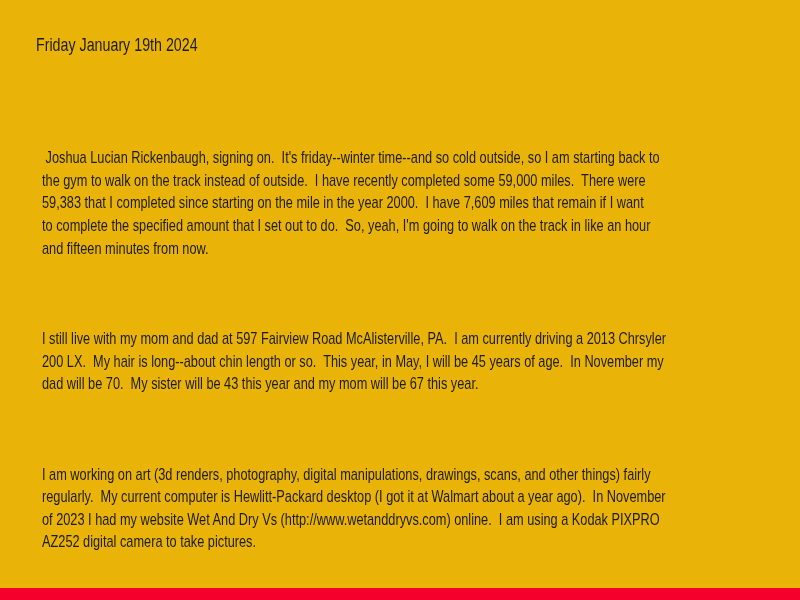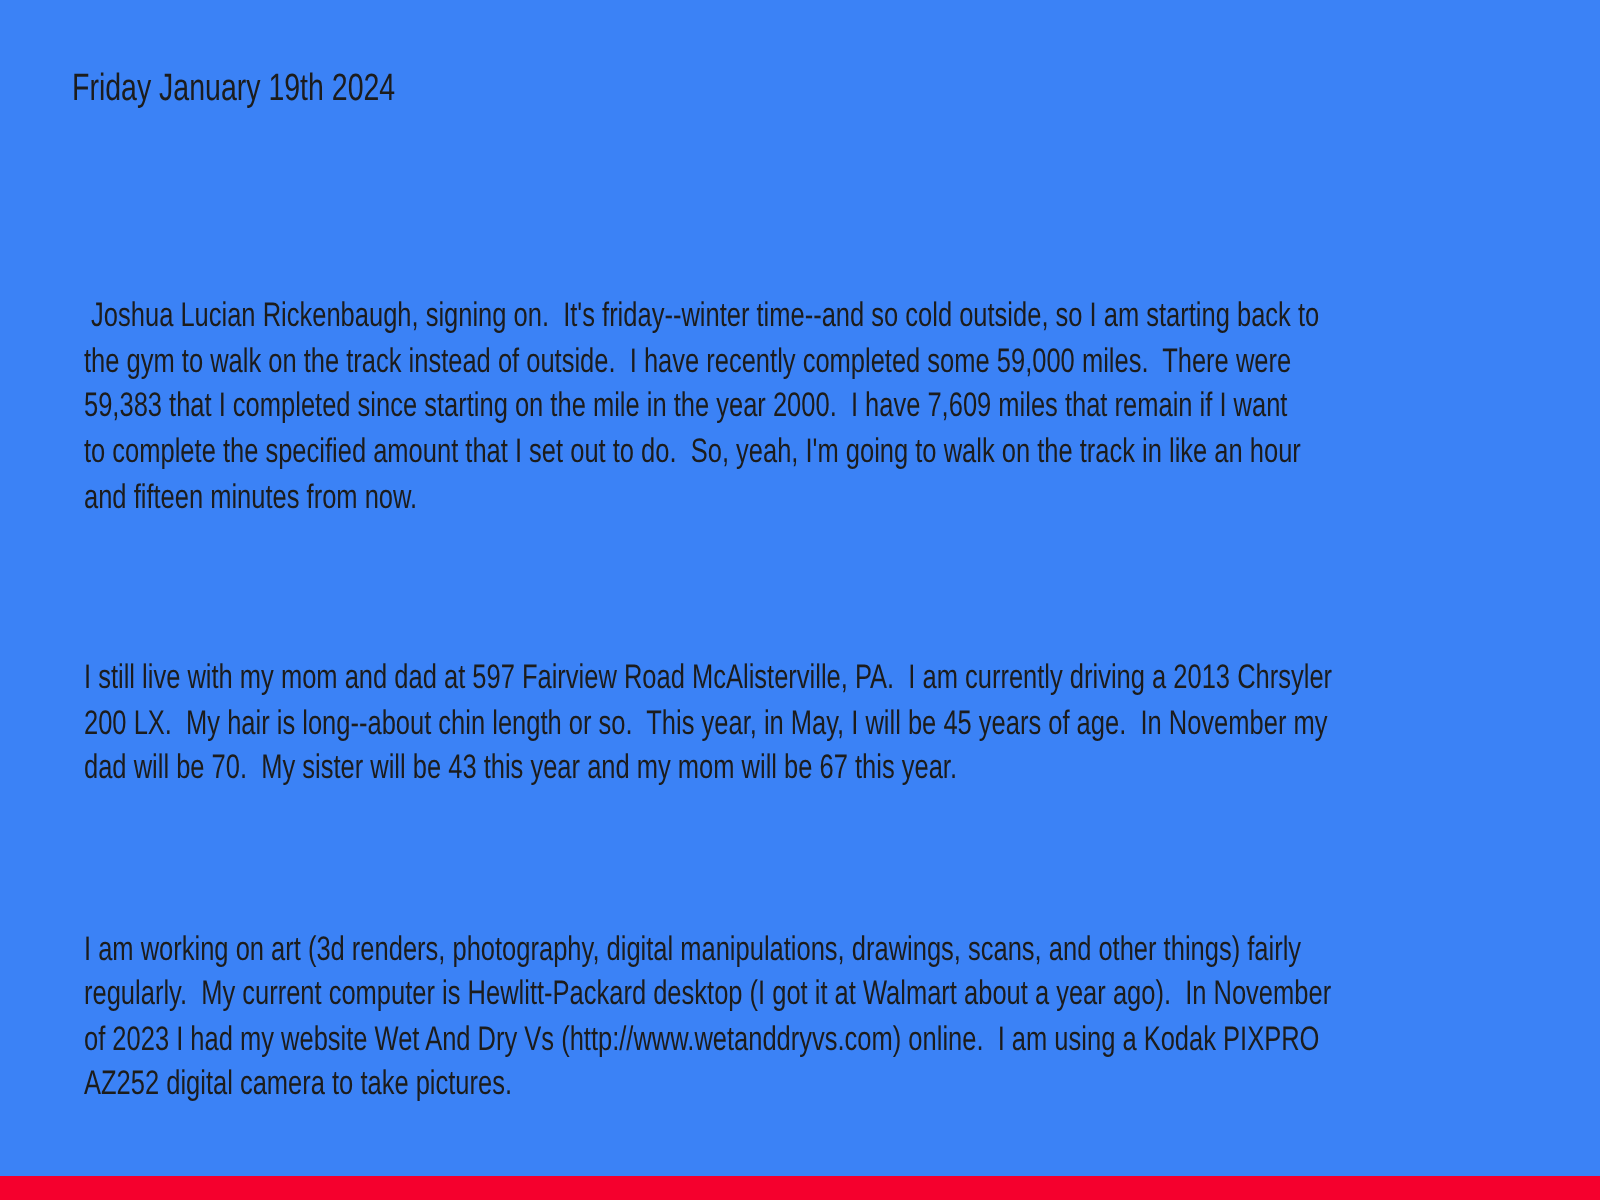--- a/index.html
+++ b/index.html
@@ -50,21 +50,21 @@
     position: absolute;
     left: 0;
     top: 588px;
     width: 800px;
     height: 12px;
   }
 </style>
 </head>
 <body>
 
-<div class="page" style="background-color: #3b82f6; color: rgb(28, 28, 28);">
+<div class="page" style="background-color: #eab308; color: rgb(28, 28, 28);">
   <div class="content">
     <div class="date-heading">Friday January 19th 2024</div>
     <div class="journal">
       <p> Joshua Lucian Rickenbaugh, signing on.  It's friday--winter time--and so cold outside, so I am starting back to
 the gym to walk on the track instead of outside.  I have recently completed some 59,000 miles.  There were
 59,383 that I completed since starting on the mile in the year 2000.  I have 7,609 miles that remain if I want
 to complete the specified amount that I set out to do.  So, yeah, I'm going to walk on the track in like an hour
 and fifteen minutes from now.</p>
       <p>I still live with my mom and dad at 597 Fairview Road McAlisterville, PA.  I am currently driving a 2013 Chrsyler
 200 LX.  My hair is long--about chin length or so.  This year, in May, I will be 45 years of age.  In November my

